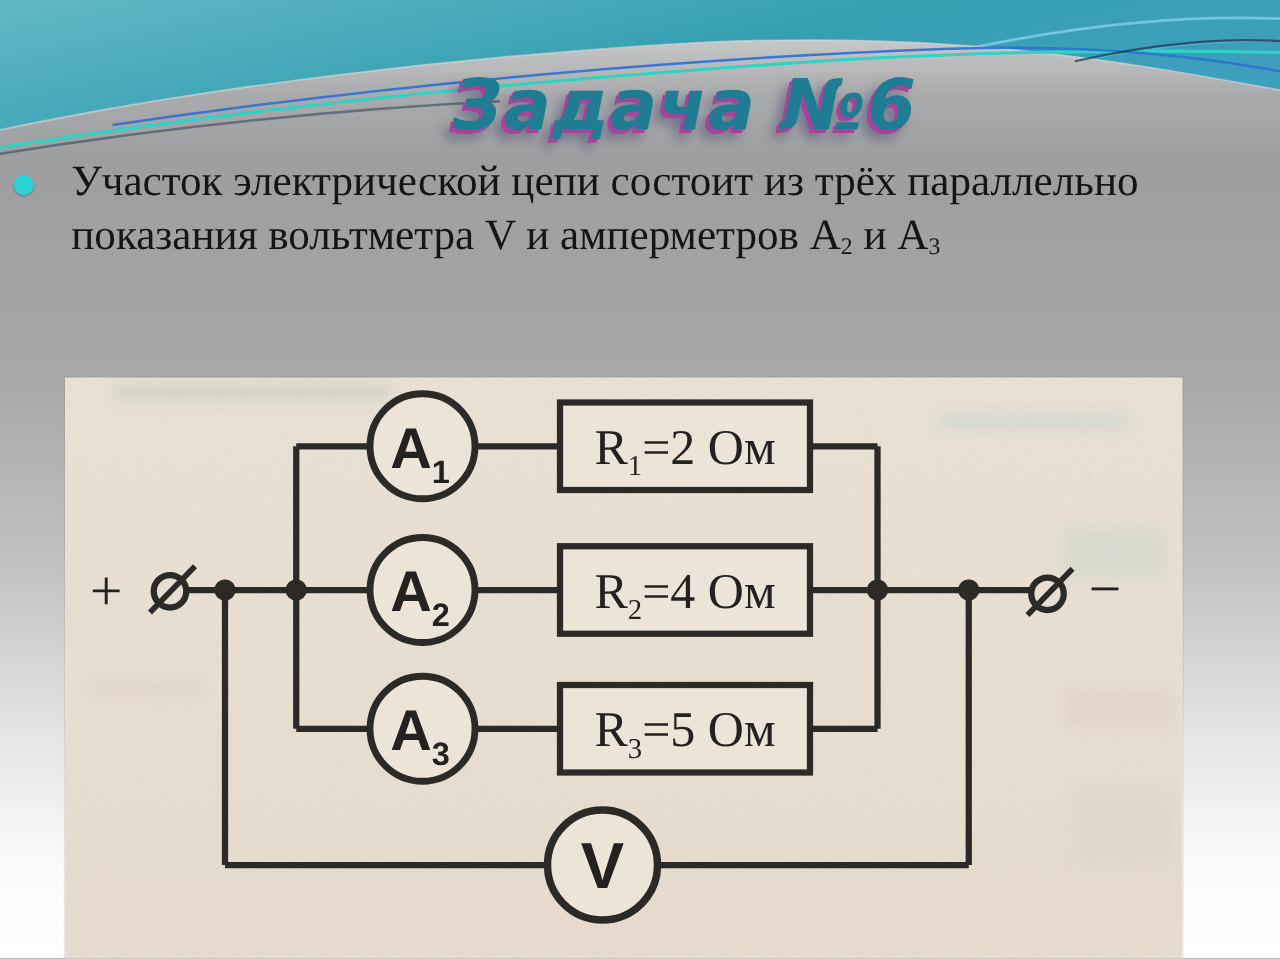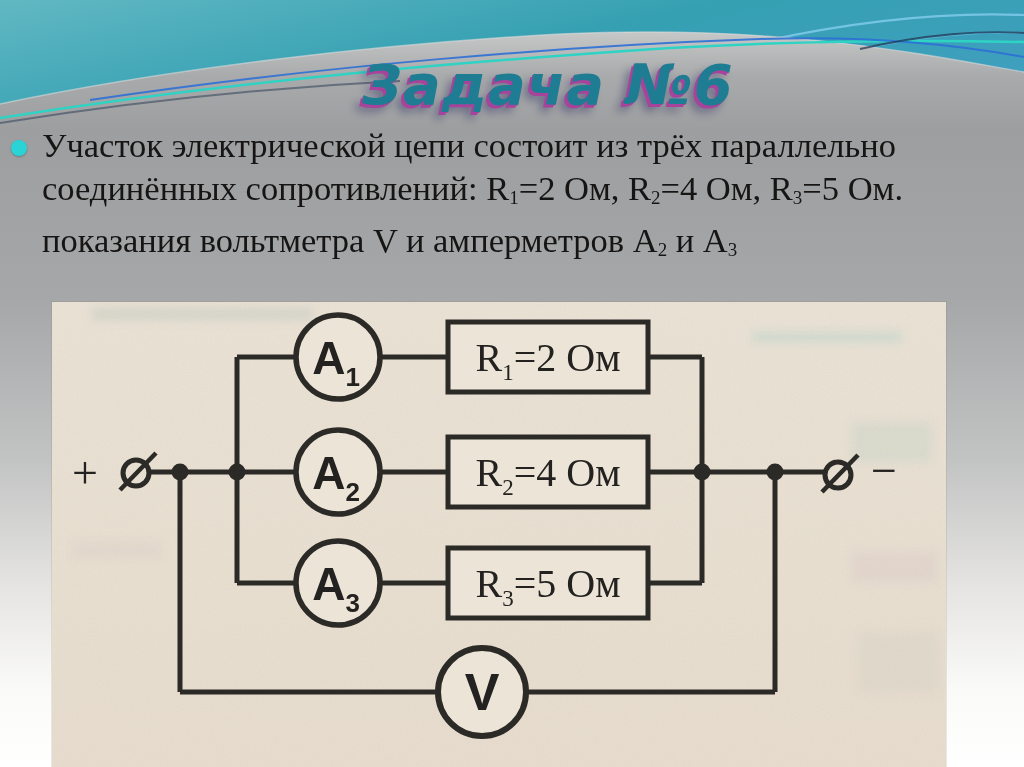--- a/index.html
+++ b/index.html
@@ -10,21 +10,21 @@
   .slide-title{position:absolute;top:52px;left:0;width:984px;padding-left:56px;margin:0;
          text-align:center;
          font-family:"DejaVu Sans", sans-serif;
          font-style:italic;font-weight:bold;font-size:56px;letter-spacing:1px;
          color:#1e7d92;
          text-shadow:-3px 3px 0 #a8439b,-1px 1px 0 #a8439b,-7px 7px 9px rgba(25,25,90,.40);}
   .bullet-dot{position:absolute;left:11px;top:140px;width:16px;height:16px;border-radius:50%;
          background:#29d3d6;box-shadow:0 1px 2px rgba(0,60,60,.35);}
   .problem-text{position:absolute;left:42px;top:124px;width:970px;
          font-size:34.5px;line-height:43px;color:#161514;}
-  .problem-text .line{white-space:nowrap;}
+  .problem-text .line{white-space:nowrap;margin-left:15px;}
   .sub{font-size:0.55em;vertical-align:-0.22em;letter-spacing:0;}
   .scan-panel{position:absolute;left:52px;top:302px;width:894px;height:465px;
          background:linear-gradient(180deg,#ece4d7,#eae1d3 60%,#e9ded0);
          box-shadow:0 0 0 1px rgba(120,110,90,.15);}
   .scan-panel svg{position:absolute;left:0;top:0;display:block;}
   .circ-txt{font-family:"Liberation Serif", serif;fill:#232220;}
   .circ-bold{font-family:"Liberation Sans", sans-serif;font-weight:bold;fill:#232220;}
 </style>
 </head>
 <body>
@@ -53,21 +53,20 @@
     <path d="M90,100 C320,66 560,46 760,39 C880,35 970,47 1024,57" fill="none" stroke="#2e6fd6" stroke-width="2" opacity="0.9"></path>
     <path d="M0,123 C150,99 280,87 400,81" fill="none" stroke="#243550" stroke-width="2" opacity="0.5"></path>
     <path d="M860,49 C925,34 985,30 1024,33" fill="none" stroke="#1c2d49" stroke-width="1.8" opacity="0.7"></path>
   </svg>
 
   <h1 class="slide-title">Задача №6</h1>
 
   <span class="bullet-dot"></span>
   <div class="problem-text">
     <div class="line"><span>Участок электрической цепи состоит из трёх параллельно</span></div>
-    <div class="line"><span>соединённых сопротивлений: R</span><span class="sub">1</span><span>=2 Ом, R</span><span class="sub">2</span><span>=4 Ом, R</span><span class="sub">3</span><span>=5 Ом.</span></div>
     <div class="line"><span>показания вольтметра V и амперметров А</span><span class="sub">2</span><span> и А</span><span class="sub">3</span></div>
   </div>
 
   <div class="scan-panel">
     <svg width="894" height="465" viewBox="0 0 894 465">
       <defs>
         <filter id="grain" x="0" y="0" width="100%" height="100%">
           <feTurbulence type="fractalNoise" baseFrequency="0.8" numOctaves="2" result="n"></feTurbulence>
           <feColorMatrix in="n" type="matrix" values="0 0 0 0 0.42  0 0 0 0 0.38  0 0 0 0 0.30  0 0 0 0.13 0"></feColorMatrix>
         </filter>

